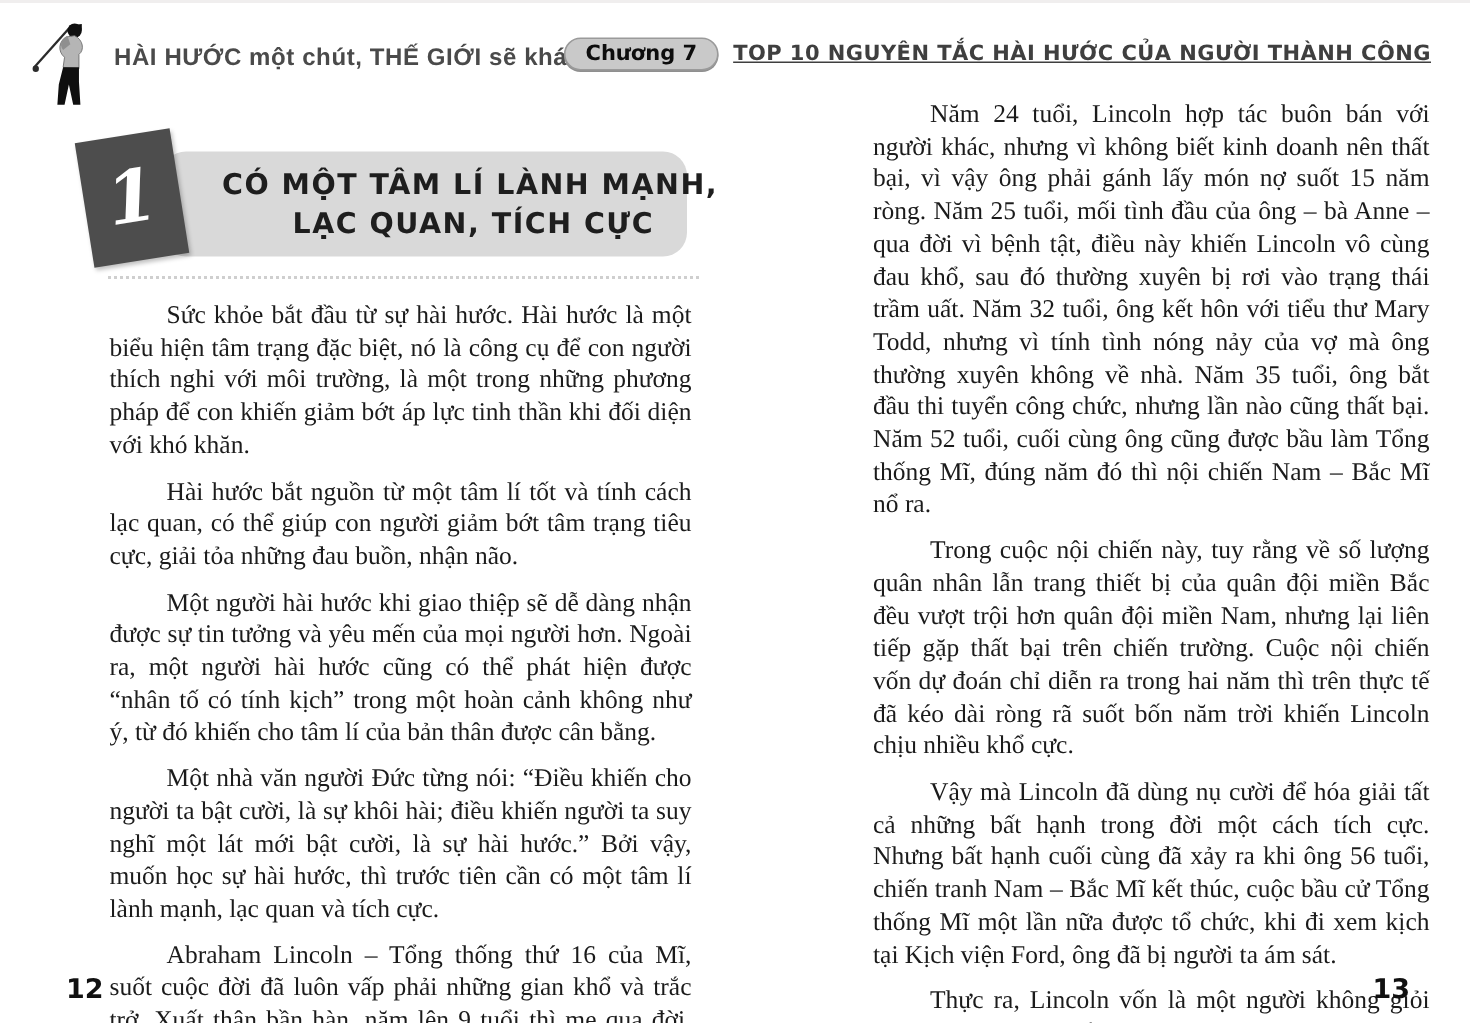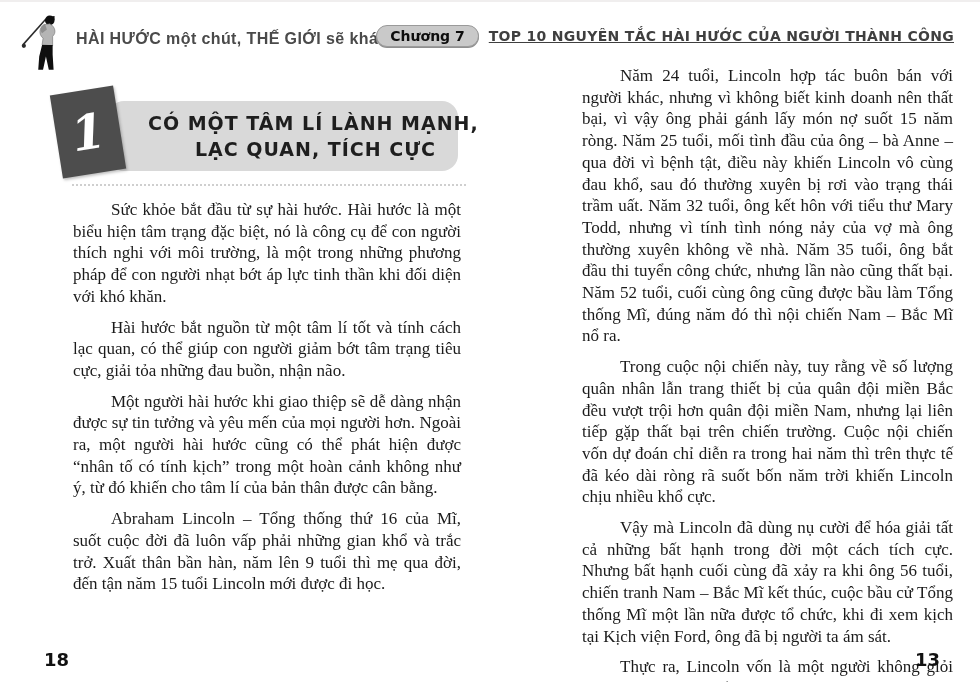--- a/index.html
+++ b/index.html
@@ -144,29 +144,30 @@
   <div class="title-pill">
     <span class="title-line">CÓ MỘT TÂM LÍ LÀNH MẠNH,</span>
     <span class="title-line title-line2">LẠC QUAN, TÍCH CỰC</span>
   </div>
   <div class="number-box">
     <span>1</span>
   </div>
   <div class="dotted-rule"></div>
 
   <div class="col col-left">
-    <p>Sức khỏe bắt đầu từ sự hài hước. Hài hước là một biểu hiện tâm trạng đặc biệt, nó là công cụ để con người thích nghi với môi trường, là một trong những phương pháp để con người nhạt bớt áp lực tinh thần khi đối diện với khó khăn.</p>
+    <p>Sức khỏe bắt đầu từ sự hài hước. Hài hước là một biểu hiện tâm trạng đặc biệt, nó là công cụ để con người thích nghi với môi trường, là một trong những phương pháp để con khiến giảm bớt áp lực tinh thần khi đối diện với khó khăn.</p>
     <p>Hài hước bắt nguồn từ một tâm lí tốt và tính cách lạc quan, có thể giúp con người giảm bớt tâm trạng tiêu cực, giải tỏa những đau buồn, nhận não.</p>
     <p>Một người hài hước khi giao thiệp sẽ dễ dàng nhận được sự tin tưởng và yêu mến của mọi người hơn. Ngoài ra, một người hài hước cũng có thể phát hiện được “nhân tố có tính kịch” trong một hoàn cảnh không như ý, từ đó khiến cho tâm lí của bản thân được cân bằng.</p>
+    <p>Một nhà văn người Đức từng nói: “Điều khiến cho người ta bật cười, là sự khôi hài; điều khiến người ta suy nghĩ một lát mới bật cười, là sự hài hước.” Bởi vậy, muốn học sự hài hước, thì trước tiên cần có một tâm lí lành mạnh, lạc quan và tích cực.</p>
     <p>Abraham Lincoln – Tổng thống thứ 16 của Mĩ, suốt cuộc đời đã luôn vấp phải những gian khổ và trắc trở. Xuất thân bần hàn, năm lên 9 tuổi thì mẹ qua đời, đến tận năm 15 tuổi Lincoln mới được đi học.</p>
   </div>
 
   <div class="col col-right">
     <p>Năm 24 tuổi, Lincoln hợp tác buôn bán với người khác, nhưng vì không biết kinh doanh nên thất bại, vì vậy ông phải gánh lấy món nợ suốt 15 năm ròng. Năm 25 tuổi, mối tình đầu của ông – bà Anne – qua đời vì bệnh tật, điều này khiến Lincoln vô cùng đau khổ, sau đó thường xuyên bị rơi vào trạng thái trầm uất. Năm 32 tuổi, ông kết hôn với tiểu thư Mary Todd, nhưng vì tính tình nóng nảy của vợ mà ông thường xuyên không về nhà. Năm 35 tuổi, ông bắt đầu thi tuyển công chức, nhưng lần nào cũng thất bại. Năm 52 tuổi, cuối cùng ông cũng được bầu làm Tổng thống Mĩ, đúng năm đó thì nội chiến Nam – Bắc Mĩ nổ ra.</p>
     <p>Trong cuộc nội chiến này, tuy rằng về số lượng quân nhân lẫn trang thiết bị của quân đội miền Bắc đều vượt trội hơn quân đội miền Nam, nhưng lại liên tiếp gặp thất bại trên chiến trường. Cuộc nội chiến vốn dự đoán chỉ diễn ra trong hai năm thì trên thực tế đã kéo dài ròng rã suốt bốn năm trời khiến Lincoln chịu nhiều khổ cực.</p>
     <p>Vậy mà Lincoln đã dùng nụ cười để hóa giải tất cả những bất hạnh trong đời một cách tích cực. Nhưng bất hạnh cuối cùng đã xảy ra khi ông 56 tuổi, chiến tranh Nam – Bắc Mĩ kết thúc, cuộc bầu cử Tổng thống Mĩ một lần nữa được tổ chức, khi đi xem kịch tại Kịch viện Ford, ông đã bị người ta ám sát.</p>
     <p>Thực ra, Lincoln vốn là một người không giỏi ăn nói, môi trường sống của ông cũng vô cùng tẻ nhạt. Để cuộc sống của mình luôn tràn ngập ánh mặt trời, và cũng là để giảm bớt những phiền muộn, ông đã tích cực học cách hài hước.</p>
   </div>
 
-  <div class="folio folio-left">18</div>
+  <div class="folio folio-left">12</div>
   <div class="folio folio-right">13</div>
 
 </div>
 
 </body></html>

